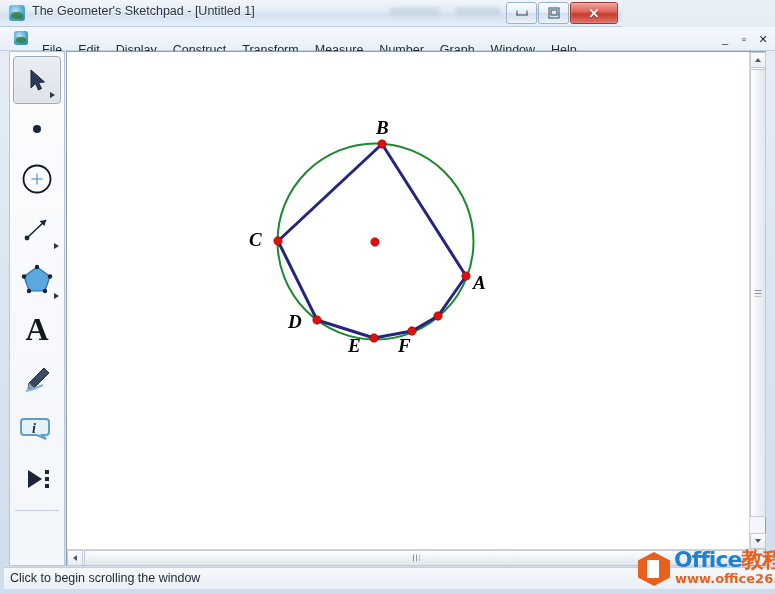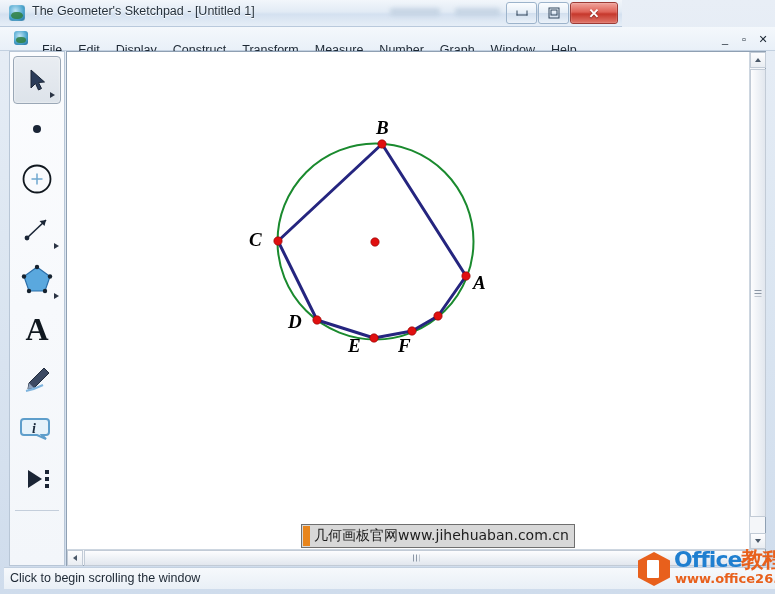--- a/index.html
+++ b/index.html
@@ -387,24 +387,20 @@
           </svg>
         <div id="sketch-labels">
             <div class="pt-label" style="left: 406px; top: 221px;">A</div>
             <div class="pt-label" style="left: 309px; top: 66px;">B</div>
             <div class="pt-label" style="left: 182px; top: 178px;">C</div>
             <div class="pt-label" style="left: 221px; top: 260px;">D</div>
             <div class="pt-label" style="left: 281px; top: 284px;">E</div>
             <div class="pt-label" style="left: 331px; top: 284px;">F</div>
           </div>
 
-        <div class="wm1">
-          <div class="bar"></div>
-          <div class="txt">几何画板官网www.jihehuaban.com.cn</div>
-        </div>
       </div>
 
       <div class="vscroll">
         <div class="sb-btn up">
             <i></i>
           </div>
         <div class="v-thumb">
           <span class="grip"></span>
         </div>
         <div class="sb-btn down" style="position:absolute;bottom:0;left:0;">

